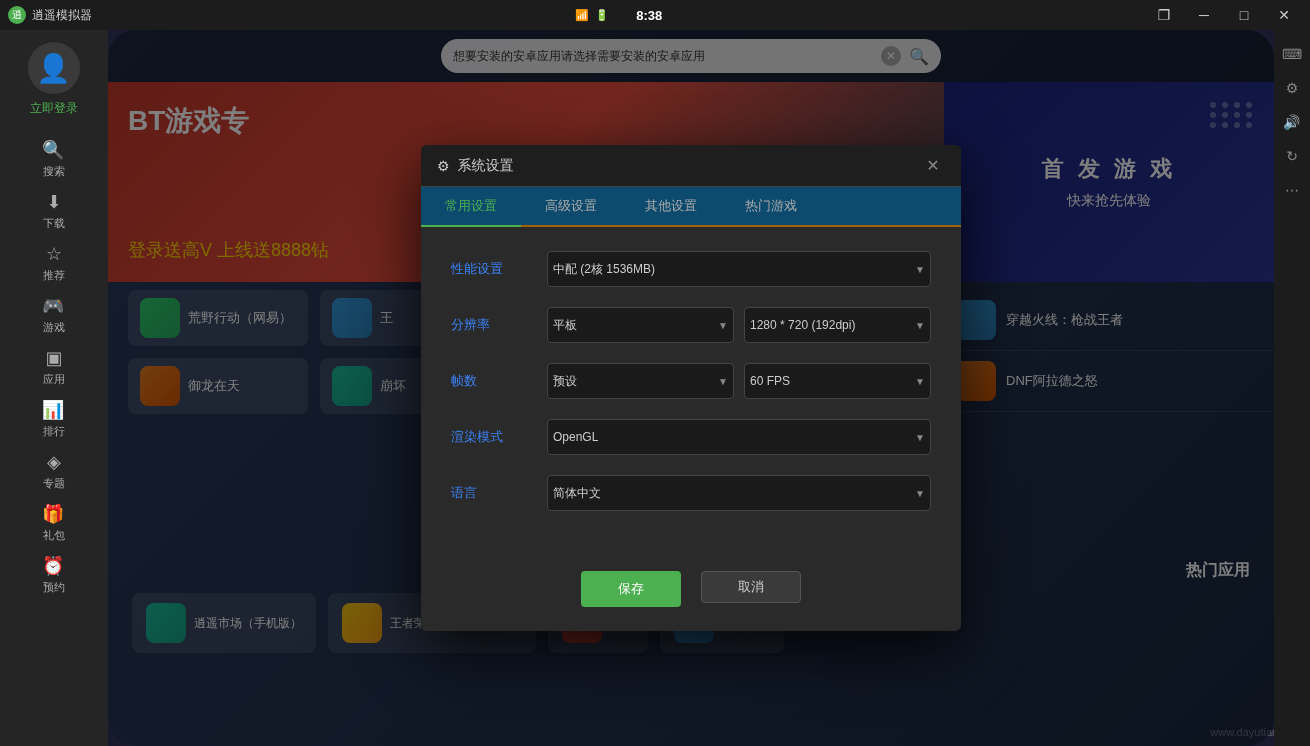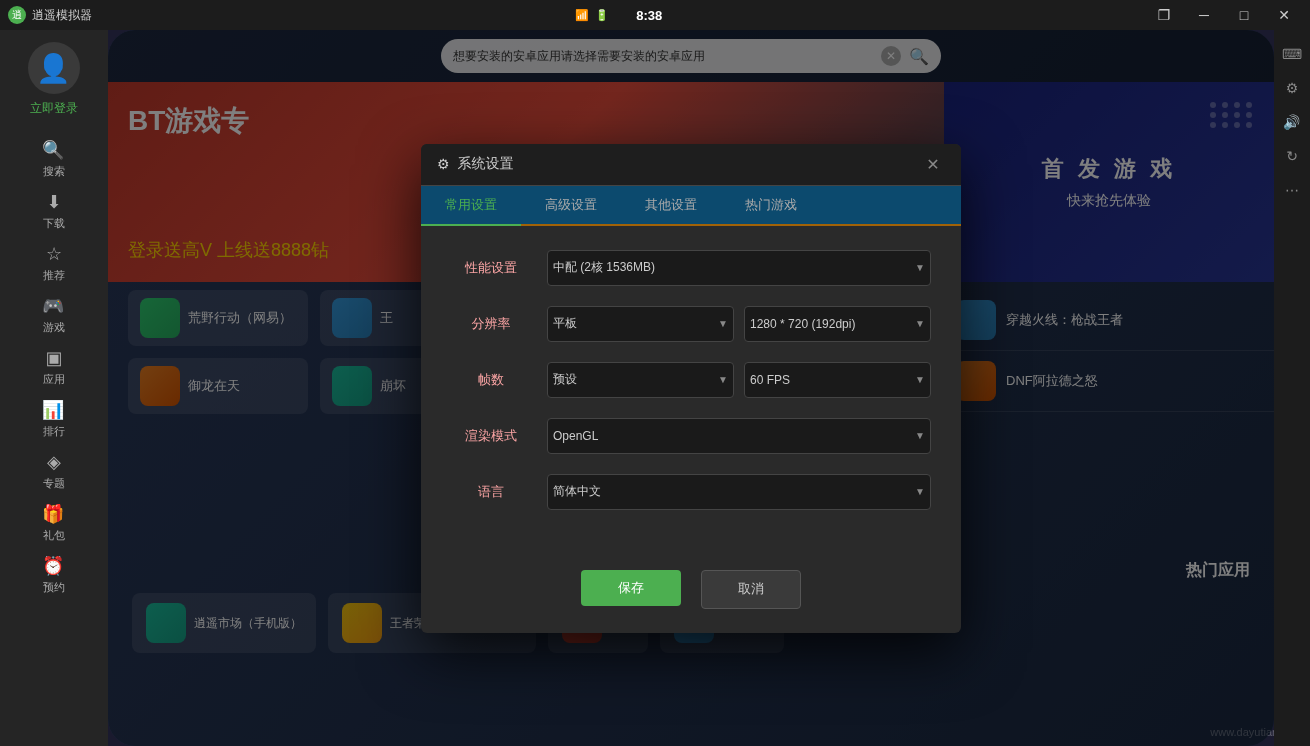--- a/index.html
+++ b/index.html
@@ -300,22 +300,22 @@
     
     .dialog-body {
       padding: 24px 30px;
     }
     .setting-row {
       display: flex; align-items: center;
       margin-bottom: 20px;
       gap: 16px;
     }
     .setting-label {
-      width: 80px; color: #fca5a5; font-size: 13px;
-      flex-shrink: 0; text-align: center;
+      width: 80px; color: #3b82f6; font-size: 13px;
+      flex-shrink: 0; text-align: left;
     }
     .setting-control {
       flex: 1; display: flex; gap: 10px;
     }
     .select-box {
       flex: 1; height: 36px;
       background: #1a1a1a;
       border: 1px solid #444;
       border-radius: 4px;
       display: flex; align-items: center; justify-content: space-between;
@@ -330,21 +330,21 @@
       padding: 16px 30px 24px;
       display: flex; justify-content: center; gap: 20px;
     }
     .btn-save {
       width: 100px; height: 36px;
       background: #4CAF50;
       border: none; border-radius: 4px;
       color: white; font-size: 13px; cursor: pointer;
     }
     .btn-cancel {
-      width: 100px; height: 39px;
+      width: 100px; height: 32px;
       background: #3a3a3a;
       border: 1px solid #555; border-radius: 4px;
       color: #ccc; font-size: 13px; cursor: pointer;
     }
 
     
     .watermark {
       position: absolute;
       bottom: 8px; right: 8px;
       color: rgba(255,255,255,0.3); font-size: 11px;

